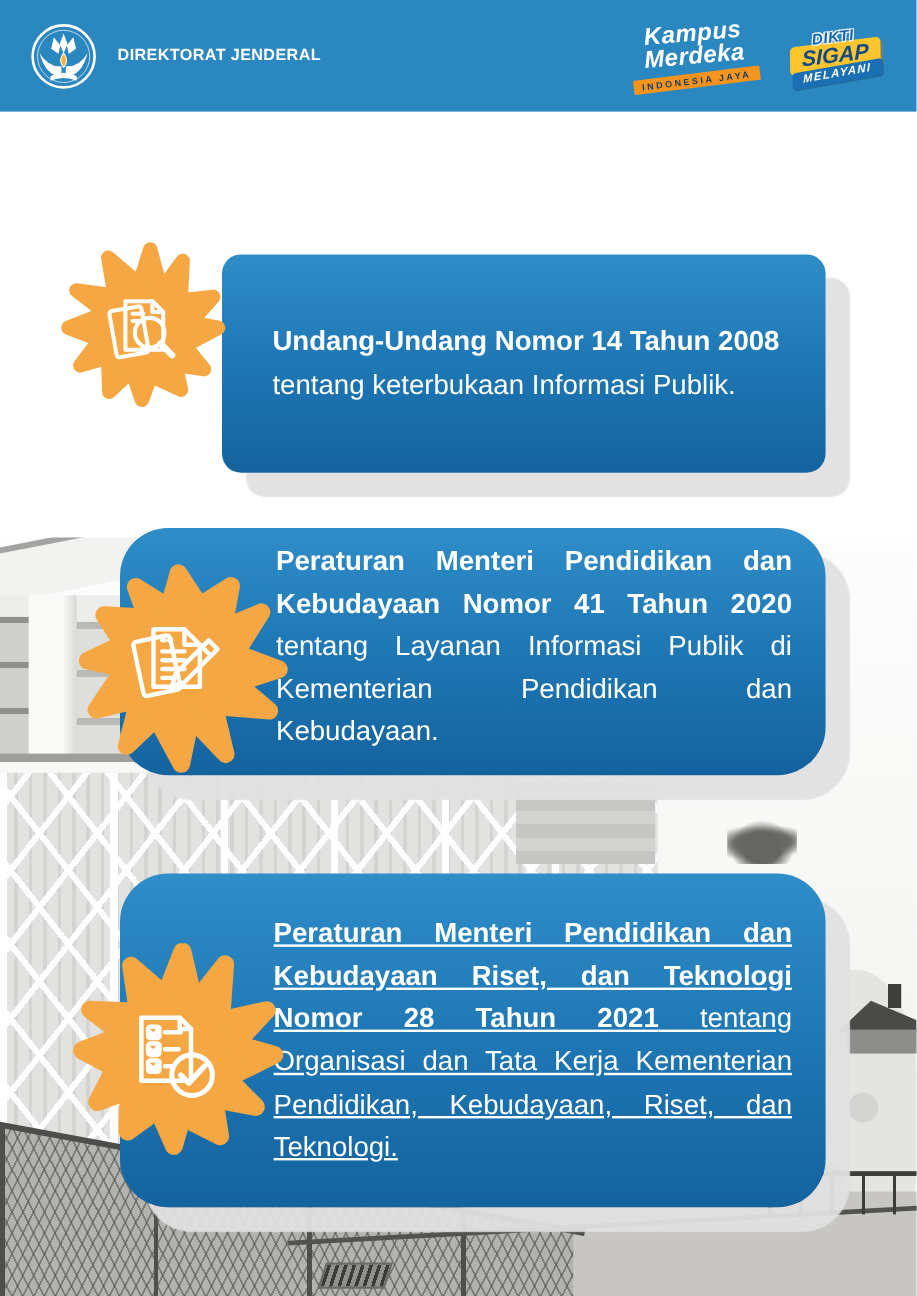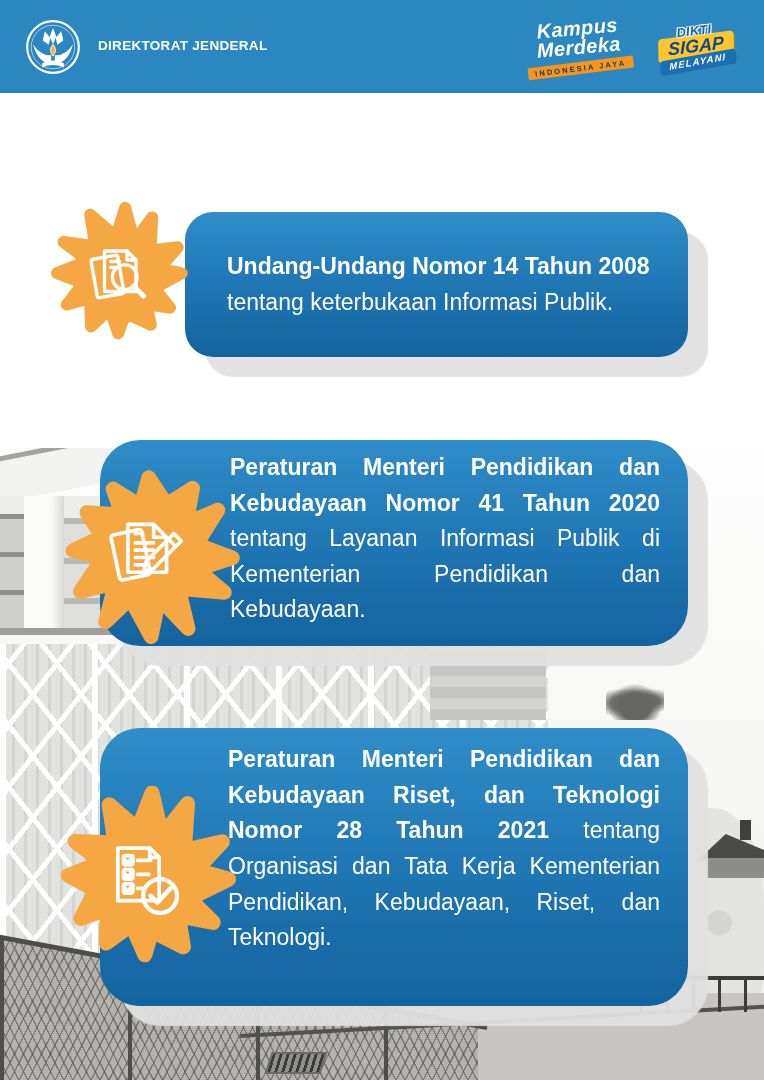--- a/index.html
+++ b/index.html
@@ -86,26 +86,26 @@
                         background:repeating-linear-gradient(90deg, #3c3c3a 0 3px, transparent 3px 26px); }
   .photo .grate { position:absolute; left:268px; top:604px; width:56px; height:22px; border:2px solid #6a6a68;
                   background:repeating-linear-gradient(90deg,#3a3a38 0 3px,#8f8f8d 3px 7px); transform:skewX(-18deg); }
 
   
   .card { position:absolute; background:linear-gradient(180deg,#2f8dc8 0%,#1d75b2 55%,#14639e 100%);
           box-shadow:20px 20px 1px rgba(224,224,224,.95); z-index:2; color:#fff; }
   .card-text { font-size:23px; line-height:1.55; color:#fff; }
   .card-text strong { font-weight:700; }
   .card-text span { font-weight:400; }
-  .card1 { left:185px; top:212px; width:503px; height:145px; border-radius:28px;
+  .card1 { left:185px; top:212px; width:503px; height:182px; border-radius:16px;
            display:flex; align-items:center; padding:10px 30px 10px 42px; }
   .card2 { left:100px; top:440px; width:588px; height:206px; border-radius:40px;
            display:flex; align-items:center; padding:4px 28px 12px 130px; }
   .card3 { left:100px; top:728px; width:588px; height:278px; border-radius:40px;
-           display:flex; align-items:flex-start; padding:14px 28px 14px 128px; }
+           display:flex; align-items:center; padding:14px 28px 14px 128px;text-decoration:underline; }
   .card2 .card-text, .card3 .card-text { text-align:justify; text-align-last:left; }
 
   .star { position:absolute; z-index:3; }
   .star svg { display:block; }
 </style>
 </head>
 <body>
 
 <div class="poster">
 

